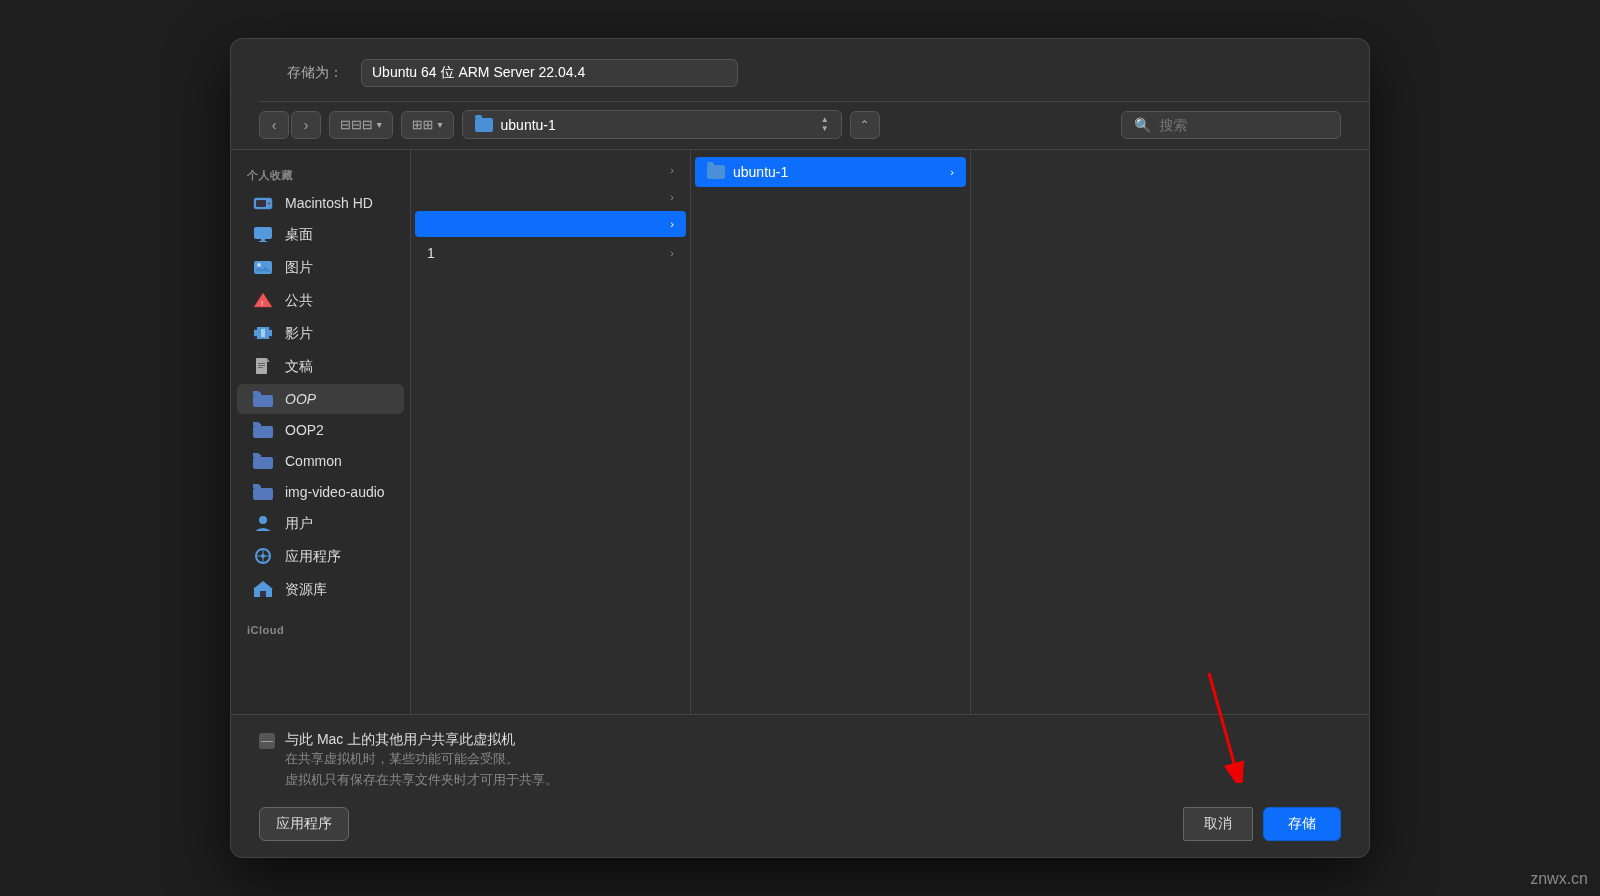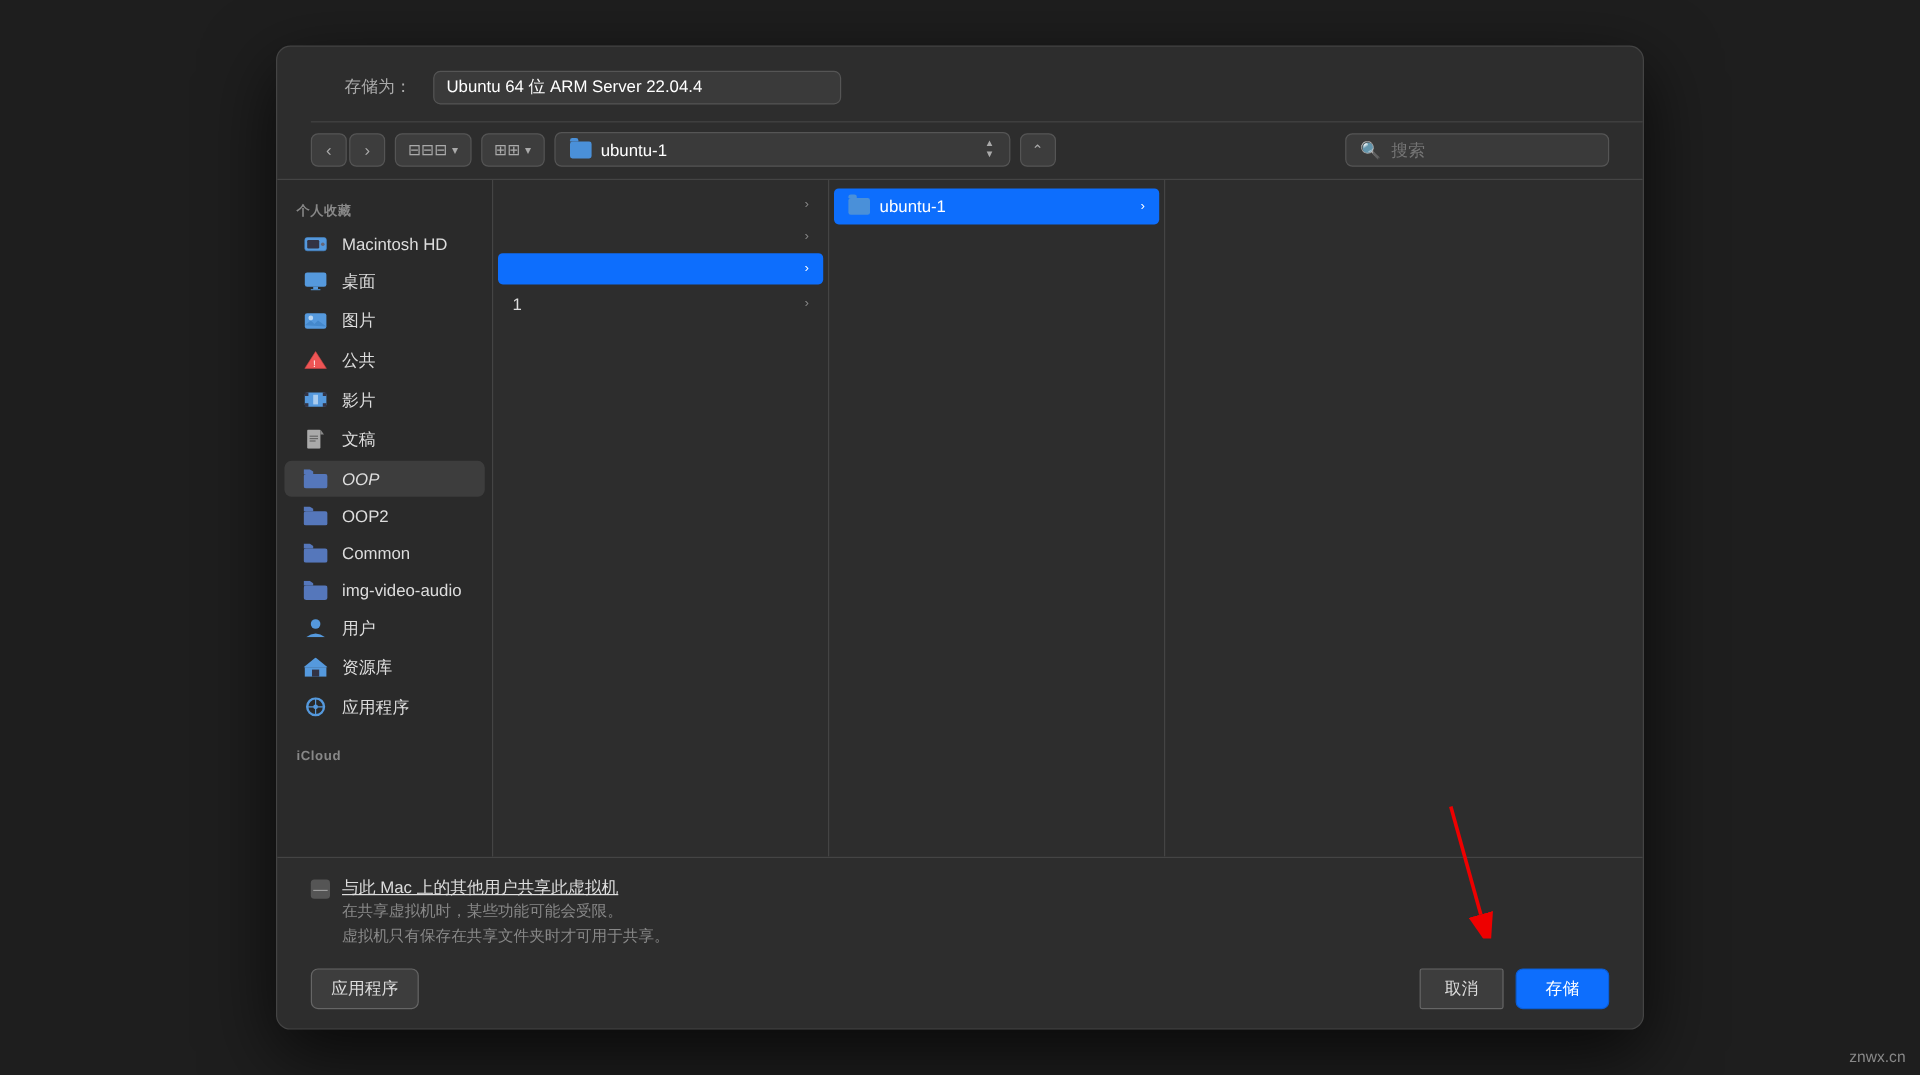--- a/index.html
+++ b/index.html
@@ -38,21 +38,21 @@
       font-size: 14px;
       white-space: nowrap;
     }
     .filename-input {
       background: #3a3a3a;
       border: 1px solid #555;
       border-radius: 6px;
       color: #fff;
       font-size: 14px;
       padding: 5px 10px;
-      width: 340px;
+      width: 377px;
       outline: none;
     }
     .tag-row {
       display: flex;
       align-items: center;
       gap: 18px;
       padding: 8px 28px 14px 28px;
       flex-shrink: 0;
     }
     .tag-input {
@@ -292,21 +292,20 @@
       flex-shrink: 0;
     }
     .minus-checkbox span {
       color: #aaa;
       font-size: 12px;
       line-height: 1;
     }
     .share-text {
       color: #ddd;
       font-size: 14px;
-      text-decoration: underline;
     }
     .share-subtext {
       color: #888;
       font-size: 13px;
       line-height: 1.6;
     }
     .actions-row {
       display: flex;
       align-items: center;
       justify-content: space-between;
@@ -343,21 +342,21 @@
       font-size: 14px;
       padding: 7px 24px;
       cursor: pointer;
       font-weight: 500;
     }
     .watermark {
       position: absolute;
       bottom: 8px;
       right: 12px;
       color: #888;
-      font-size: 13px;
+      font-size: 16px;
     }
     .red-arrow {
       position: absolute;
       bottom: 70px;
       right: 110px;
       z-index: 10;
     }
     
     .icon-hd { color: #5599dd; }
     .icon-public { color: #e55; }
@@ -529,38 +528,38 @@
               <circle cx="10" cy="5" r="4" fill="#5599dd"></circle>
               <path d="M2 16 Q10 10 18 16" fill="#5599dd"></path>
             </svg>
         </div>
         <span>用户</span>
       </div>
 
       <div class="sidebar-item">
         <div class="sidebar-icon">
           <svg width="20" height="16" viewBox="0 0 20 16">
-              <rect x="1" y="8" width="18" height="8" fill="#5599dd"></rect>
-              <polygon points="10,0 0,8 20,8" fill="#5599dd"></polygon>
-              <rect x="7" y="10" width="6" height="6" fill="#334"></rect>
-            </svg>
-        </div>
-        <span>资源库</span>
-      </div>
-
-      <div class="sidebar-item">
-        <div class="sidebar-icon">
-          <svg width="20" height="16" viewBox="0 0 20 16">
               <circle cx="10" cy="8" r="7" fill="none" stroke="#5599dd" stroke-width="2"></circle>
               <circle cx="10" cy="8" r="2" fill="#5599dd"></circle>
               <line x1="10" y1="1" x2="10" y2="15" stroke="#5599dd" stroke-width="1"></line>
               <line x1="3" y1="8" x2="17" y2="8" stroke="#5599dd" stroke-width="1"></line>
             </svg>
         </div>
         <span>应用程序</span>
+      </div>
+
+      <div class="sidebar-item">
+        <div class="sidebar-icon">
+          <svg width="20" height="16" viewBox="0 0 20 16">
+              <rect x="1" y="8" width="18" height="8" fill="#5599dd"></rect>
+              <polygon points="10,0 0,8 20,8" fill="#5599dd"></polygon>
+              <rect x="7" y="10" width="6" height="6" fill="#334"></rect>
+            </svg>
+        </div>
+        <span>资源库</span>
       </div>
 
 
       <div class="icloud-section">
         <div class="sidebar-section-label">iCloud</div>
       </div>
     </div>
 
     <div class="file-area">
 

